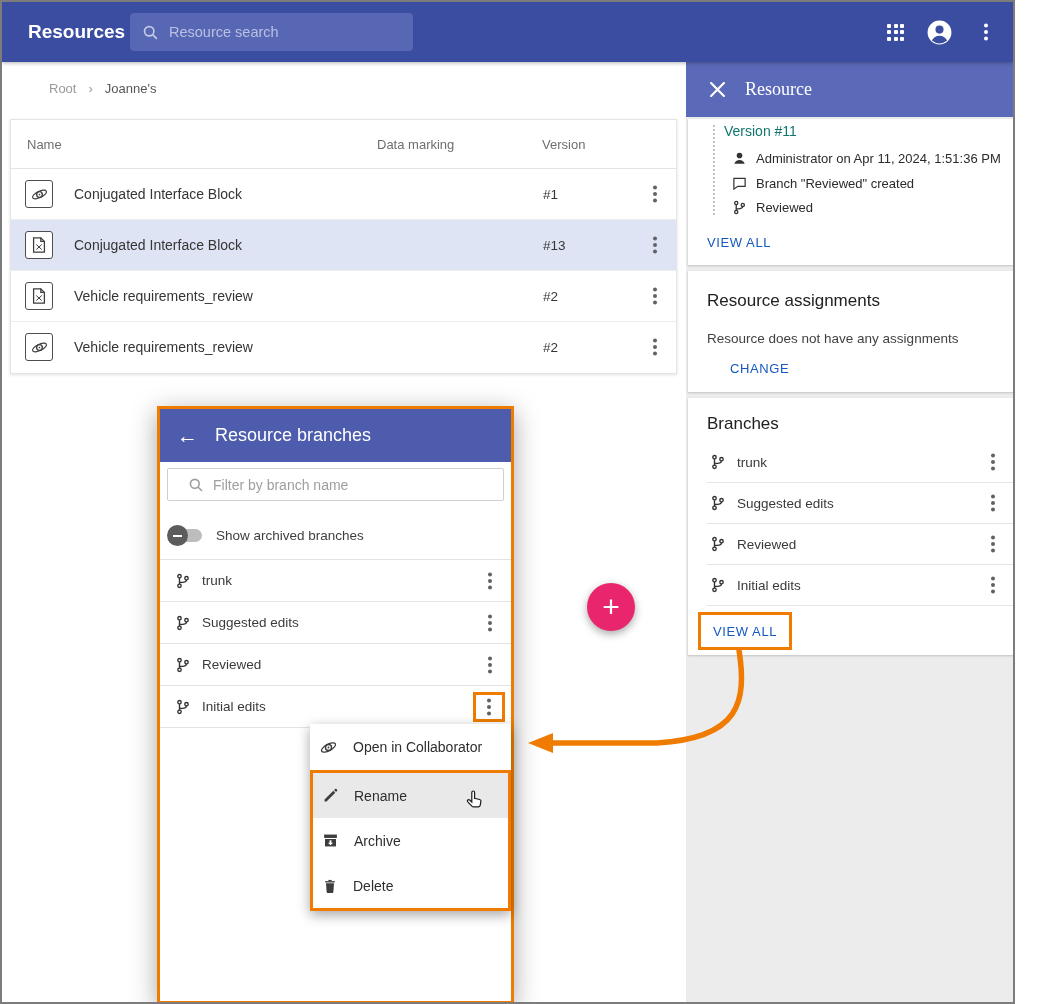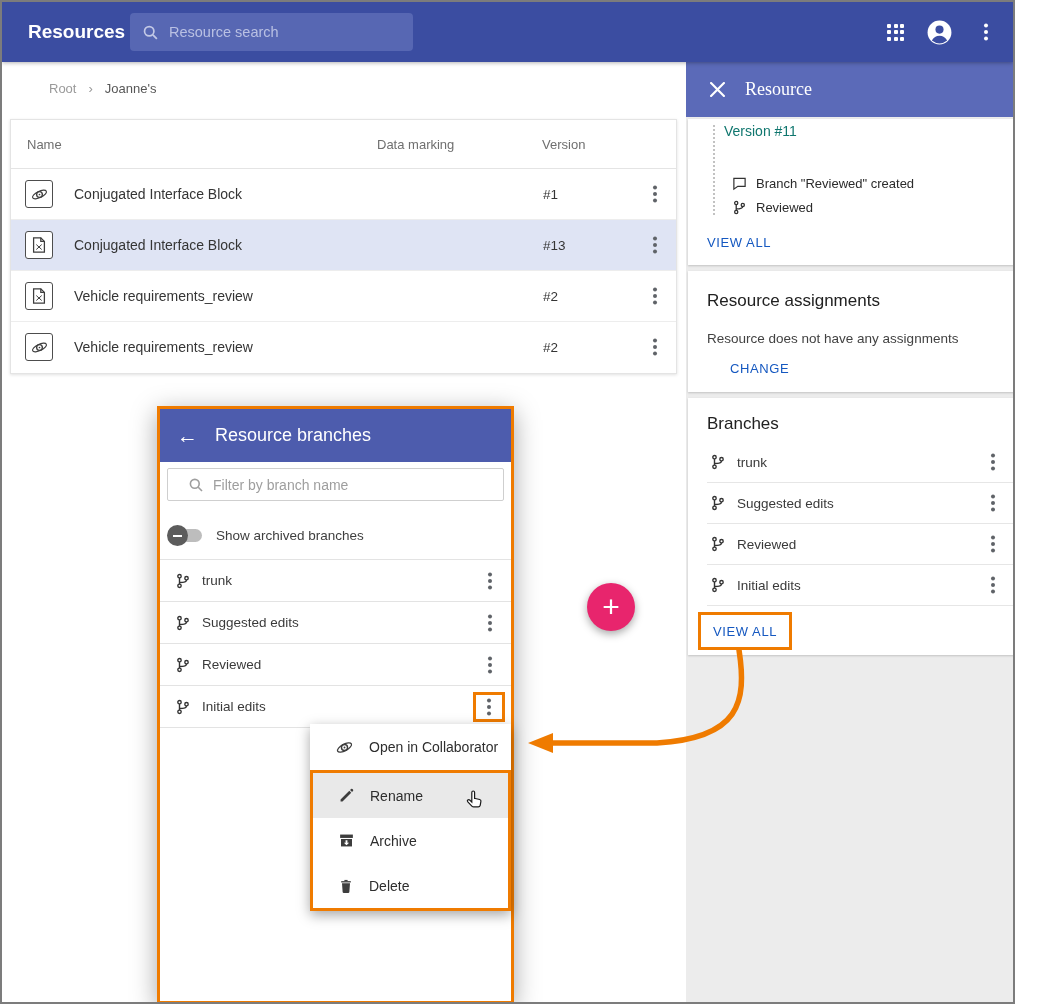--- a/index.html
+++ b/index.html
@@ -90,21 +90,21 @@
   .d-rows{position:absolute;left:0;top:150px;width:351px;border-top:1px solid #e3e3e3;}
   .d-row{height:42px;display:flex;align-items:center;padding-left:15px;border-bottom:1px solid #e3e3e3;}
   .d-row .branch-svg{margin-right:11px;}
   .d-row .label{font-size:13.5px;color:#3a3a3a;}
   .d-row .kebab{margin-left:auto;margin-right:10px;}
   .kb-box{margin-left:auto;margin-right:6px;border:3px solid #ef7b00;width:32px;height:30px;display:flex;align-items:center;justify-content:center;}
   .kb-box .kebab{margin:0;}
 
   
   .ctx-menu{position:absolute;left:308px;top:722px;width:201px;height:187px;background:#fff;box-shadow:0 4px 12px rgba(0,0,0,.35);z-index:30;}
-  .ctx-item{height:46px;display:flex;align-items:center;padding-left:25px;gap:15px;font-size:14px;color:#2e2e2e;cursor:pointer;white-space:nowrap;}
+  .ctx-item{height:46px;display:flex;align-items:center;padding-left:9px;gap:15px;font-size:14px;color:#2e2e2e;cursor:pointer;white-space:nowrap;}
   .ctx-group{position:absolute;left:0;top:46px;width:201px;height:141px;border:3px solid #ef7b00;display:flex;flex-direction:column;background:#fff;}
   .ctx-group .ctx-item{flex:1;height:auto;}
   .ctx-item.hovered{background:#e9e9e9;}
 
   
   .annot-arrow{position:absolute;left:0;top:0;pointer-events:none;z-index:26;}
   .cursor{position:absolute;left:461px;top:786px;z-index:50;pointer-events:none;}
 
   
   .branch-svg{fill:none;stroke:#333;stroke-width:1.4;flex:0 0 auto;}
@@ -228,20 +228,27 @@
       <svg width="15" height="15" viewBox="0 0 14 14">
           <path d="M1 1 L13 13 M13 1 L1 13" stroke="#fff" stroke-width="2" stroke-linecap="round"></path>
         </svg>
     </span>
     <span class="panel-title">Resource</span>
   </header>
 
   <section class="card card-version">
     <div class="vline"></div>
     <div class="vlabel">Version #11</div>
+    <div class="hrow h0">
+      <svg width="15" height="15" viewBox="0 0 16 16">
+          <circle cx="8" cy="4.8" r="3" fill="#333"></circle>
+          <path d="M2.4 13.6c.9-2.7 3-4.1 5.6-4.1s4.7 1.4 5.6 4.1z" fill="#333"></path>
+        </svg>
+      <span>Administrator on Apr 11, 2024, 1:51:36 PM</span>
+    </div>
     <div class="hrow h1">
       <svg width="15" height="15" viewBox="0 0 16 16">
           <path d="M2 2.5h12v8.5H6.2L2 14z" fill="none" stroke="#333" stroke-width="1.3"></path>
         </svg>
       <span>Branch "Reviewed" created</span>
     </div>
     <div class="hrow h2">
       <svg class="branch-svg" width="15" height="15" viewBox="0 0 16 16">
           <circle cx="4.5" cy="3.2" r="1.7"></circle>
           <circle cx="4.5" cy="12.8" r="1.7"></circle>

